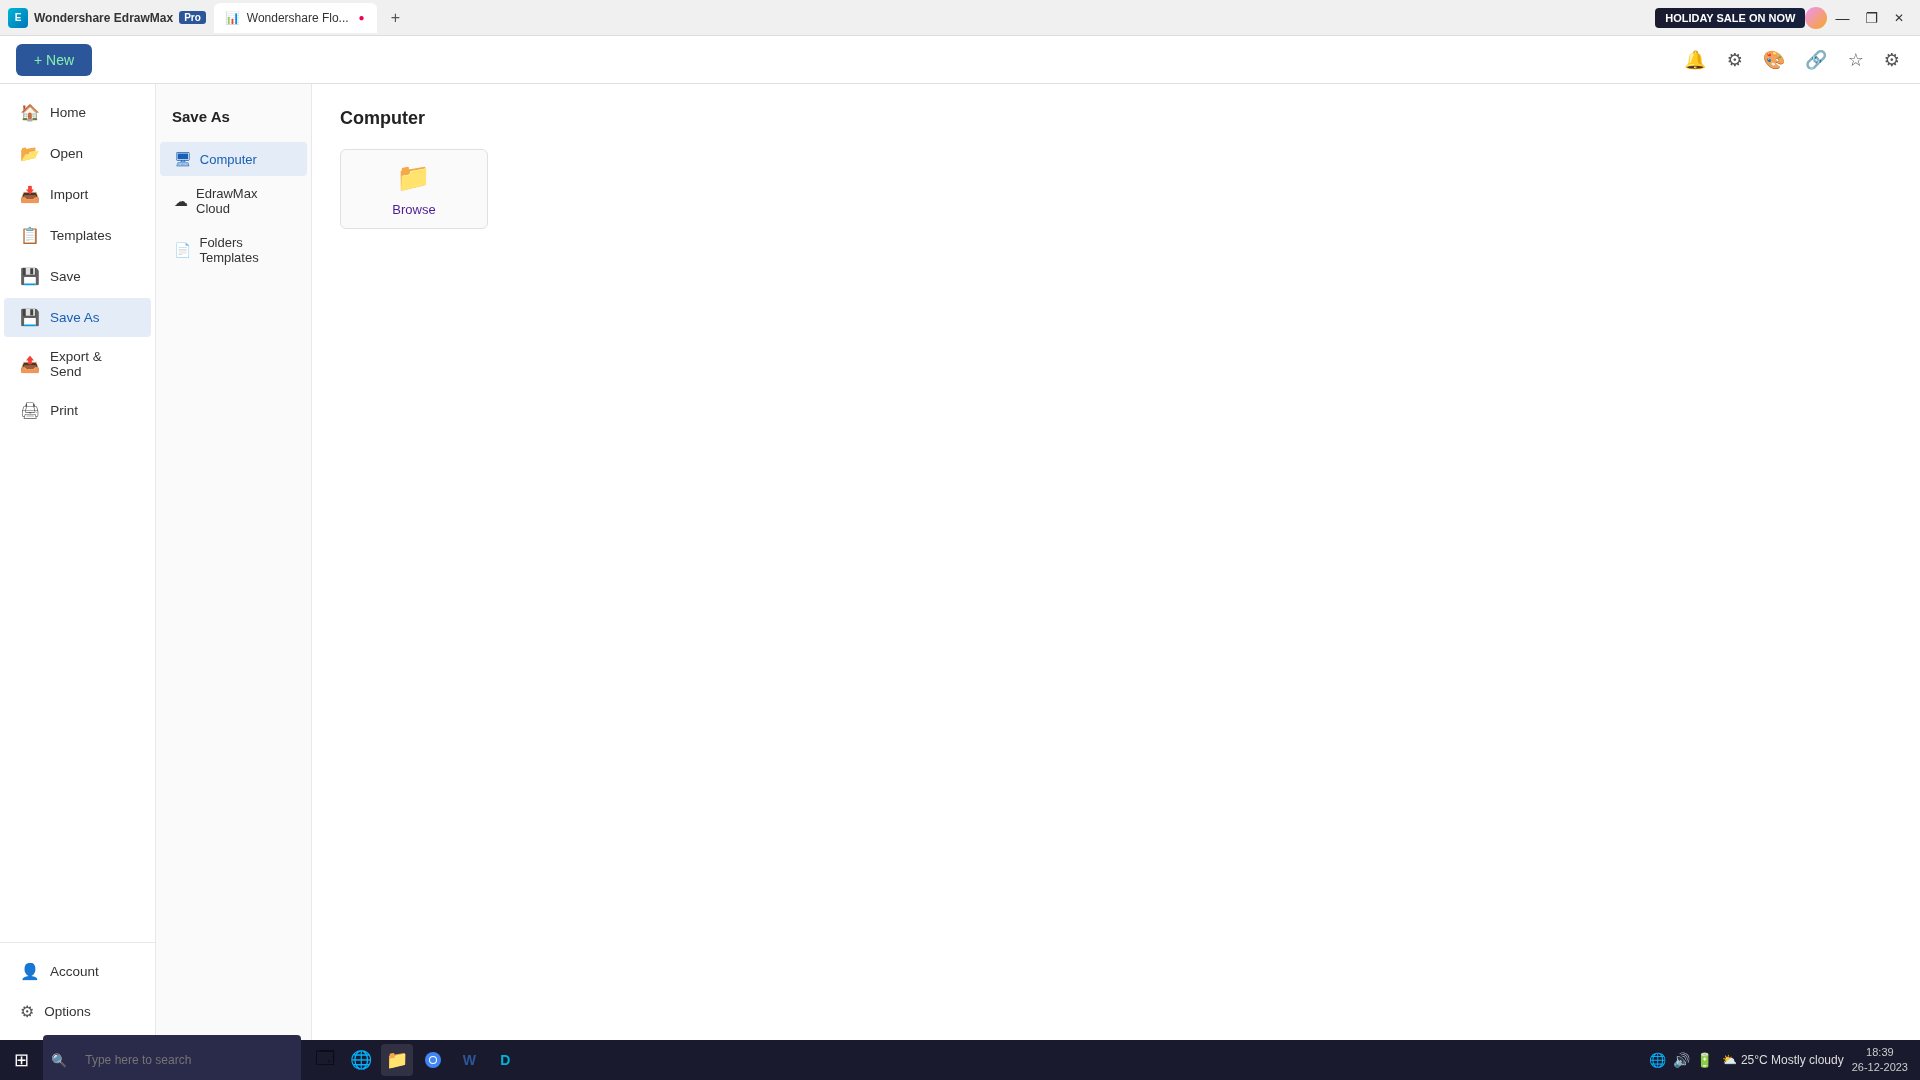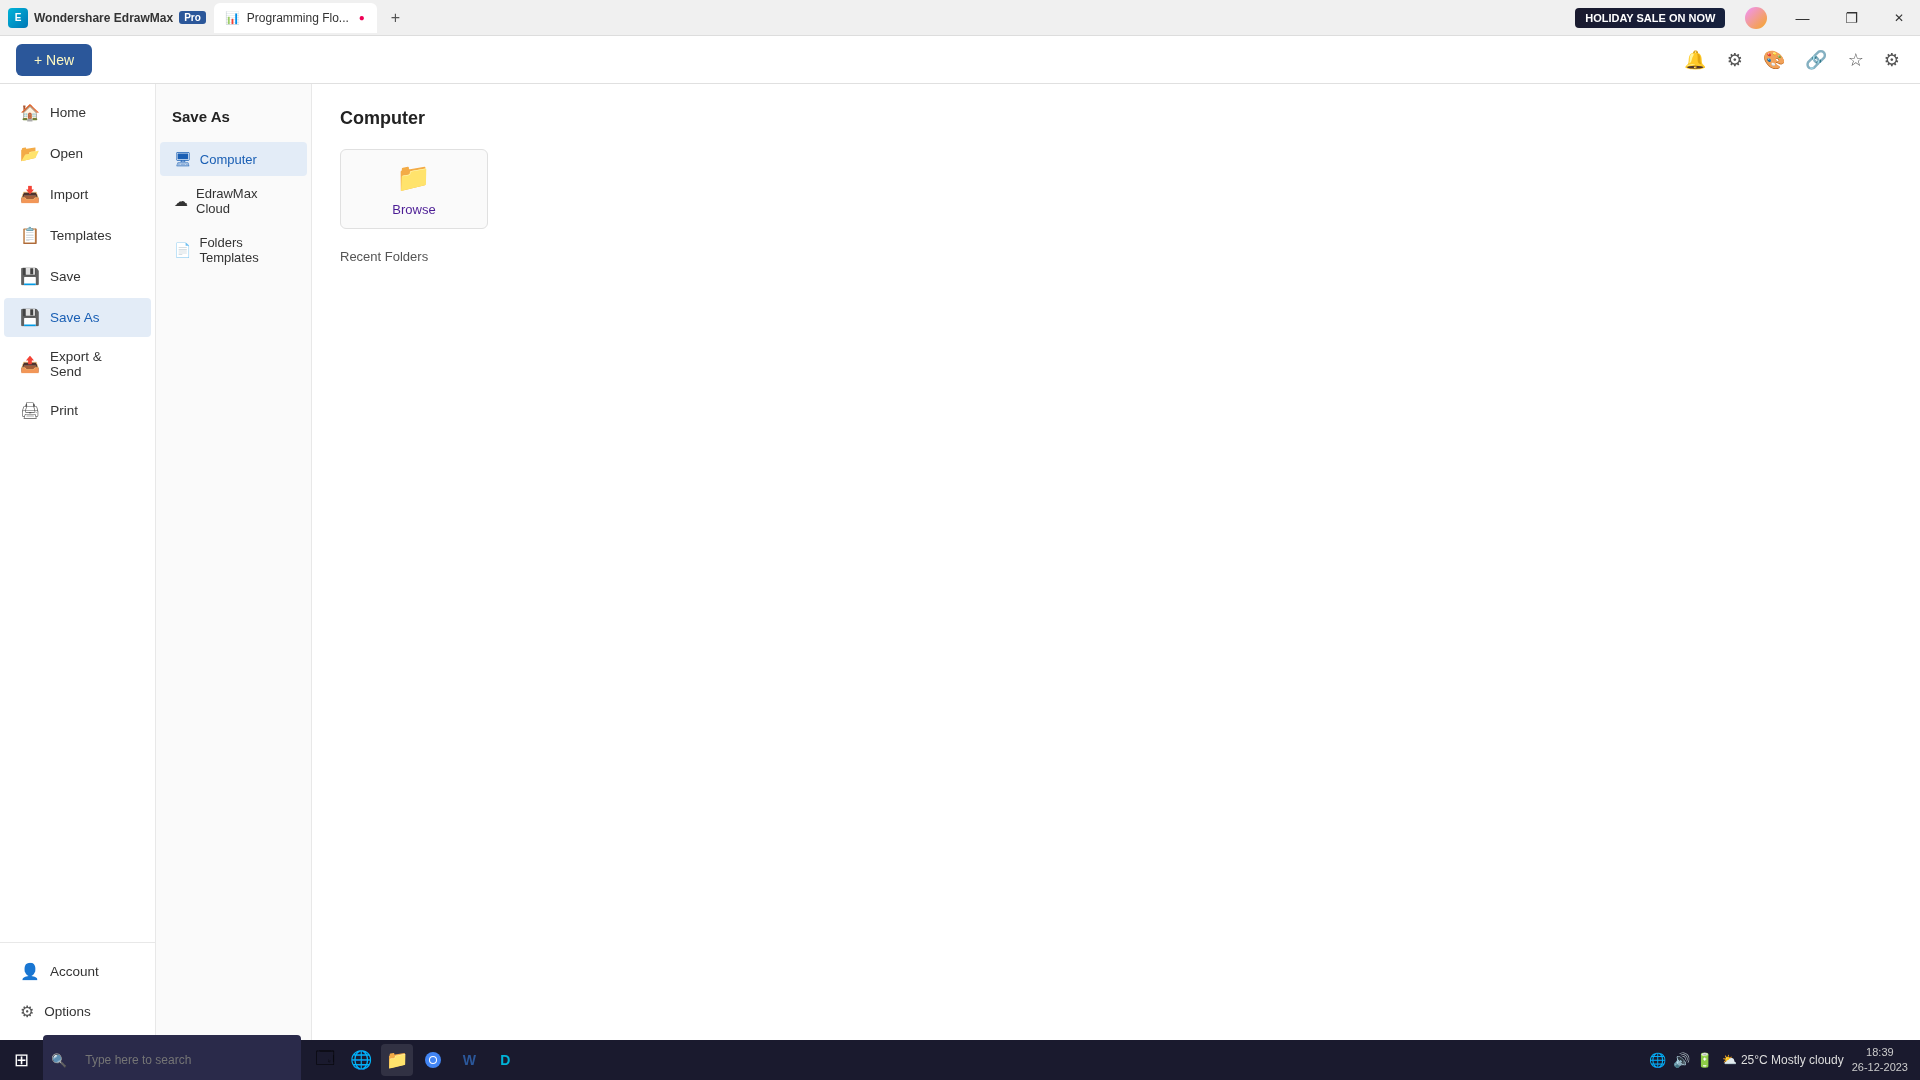--- a/index.html
+++ b/index.html
@@ -17,21 +17,21 @@
     }
     .titlebar-left { display: flex; align-items: center; gap: 8px; }
     .tab {
       display: flex; align-items: center; gap: 6px;
       background: #fff; padding: 4px 12px; border-radius: 6px 6px 0 0;
       font-size: 12px; color: #333; height: 30px; cursor: pointer;
     }
     .tab-close { font-size: 10px; color: #666; margin-left: 4px; cursor: pointer; }
     .tab-close.active { color: #e05; }
     .tab-add { background: none; border: none; font-size: 16px; color: #555; cursor: pointer; padding: 2px 6px; }
-    .titlebar-right { display: flex; align-items: center; gap: 20px; }
+    .titlebar-right { display: flex; align-items: center; gap: 0; }
     .holiday-btn {
       background: linear-gradient(135deg, #1a1a2e, #16213e);
       color: #fff; font-size: 11px; font-weight: bold;
       padding: 4px 10px; border-radius: 4px; border: none; cursor: pointer;
     }
     .title-avatar { width: 22px; height: 22px; border-radius: 50%; background: linear-gradient(135deg, #f093fb, #f5a623); }
     .win-btn { background: none; border: none; font-size: 14px; cursor: pointer; padding: 2px 8px; color: #333; }
 
     
     .toolbar {
@@ -42,21 +42,21 @@
       align-items: center;
       padding: 0 16px;
       gap: 8px;
     }
     .toolbar-right { margin-left: auto; display: flex; align-items: center; gap: 12px; }
     .toolbar-icon { font-size: 18px; color: #555; cursor: pointer; padding: 4px; }
 
     
     .new-btn {
       background: #2b579a;
-      color: #fef9c3;
+      color: #86efac;
       border: none;
       border-radius: 6px;
       padding: 8px 18px;
       font-size: 14px;
       cursor: pointer;
       display: flex;
       align-items: center;
       gap: 6px;
     }
 
@@ -162,21 +162,21 @@
 
 <div class="titlebar">
   <div class="titlebar-left">
     <div class="app-logo">
       <div class="logo-icon">E</div>
       <span>Wondershare EdrawMax</span>
       <span style="background:#2b579a;color:#fff;font-size:10px;padding:1px 5px;border-radius:3px;font-weight:bold;">Pro</span>
     </div>
     <div class="tab">
       <span style="font-size:12px">📊</span>
-      <span>Programming Flo...</span>
+      <span>Wondershare Flo...</span>
       <span class="tab-close active">●</span>
     </div>
     <button class="tab-add">+</button>
   </div>
   <div class="titlebar-right">
     <button class="holiday-btn">HOLIDAY SALE ON NOW</button>
     <div class="title-avatar"></div>
     <button class="win-btn">—</button>
     <button class="win-btn">❐</button>
     <button class="win-btn" style="font-size:12px;">✕</button>
@@ -260,21 +260,20 @@
   </div>
 
   <div class="main-content">
     <div class="content-title">Computer</div>
 
     <div class="browse-card">
       <span class="folder-icon">📁</span>
       <span class="browse-label">Browse</span>
     </div>
 
-    <div class="recent-folders-title">Recent Folders</div>
   </div>
 </div>
 
 <div class="taskbar">
   <span class="taskbar-start">⊞</span>
 
   <div style="display:flex;align-items:center;background:#2a2a4a;border-radius:4px;padding:0 8px;gap:6px;margin-left:4px;">
     <span style="color:#aaa;font-size:13px;">🔍</span>
     <input class="taskbar-search" type="text" placeholder="Type here to search" style="">
   </div>

